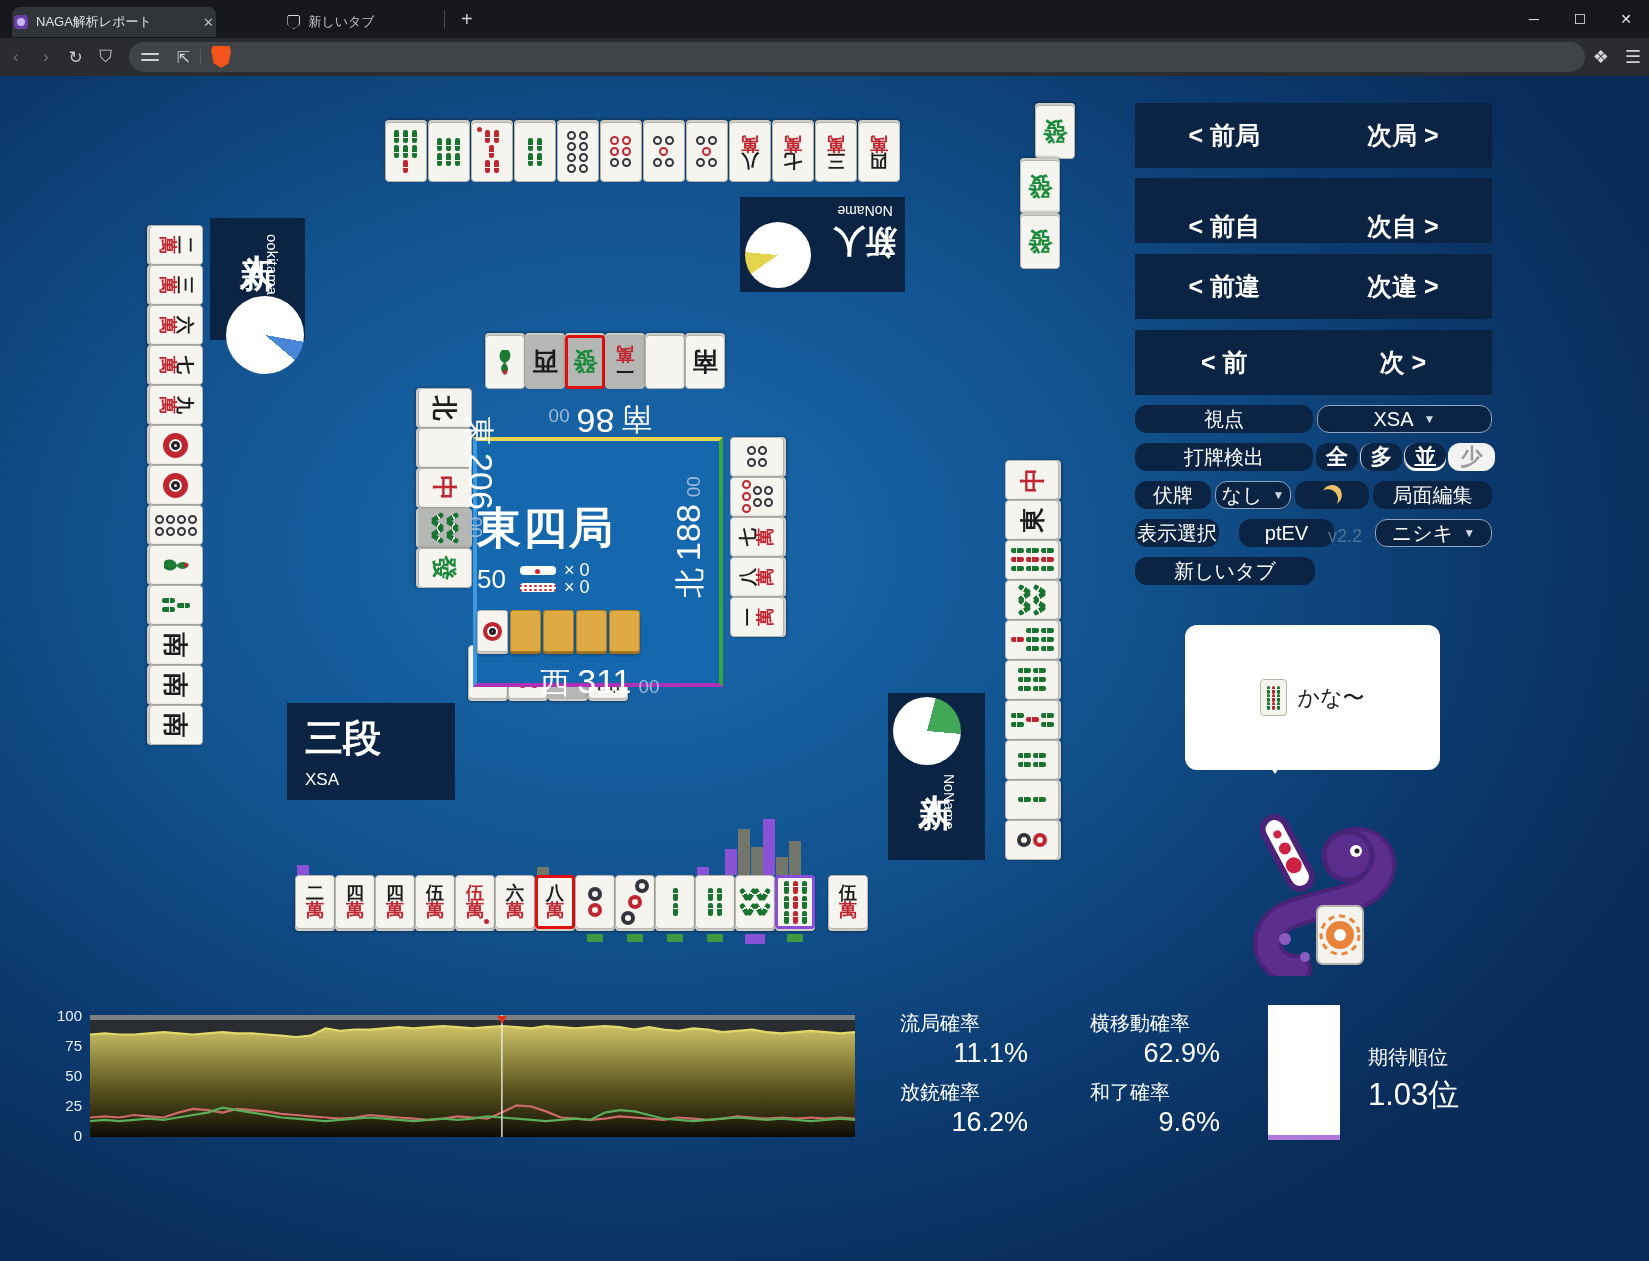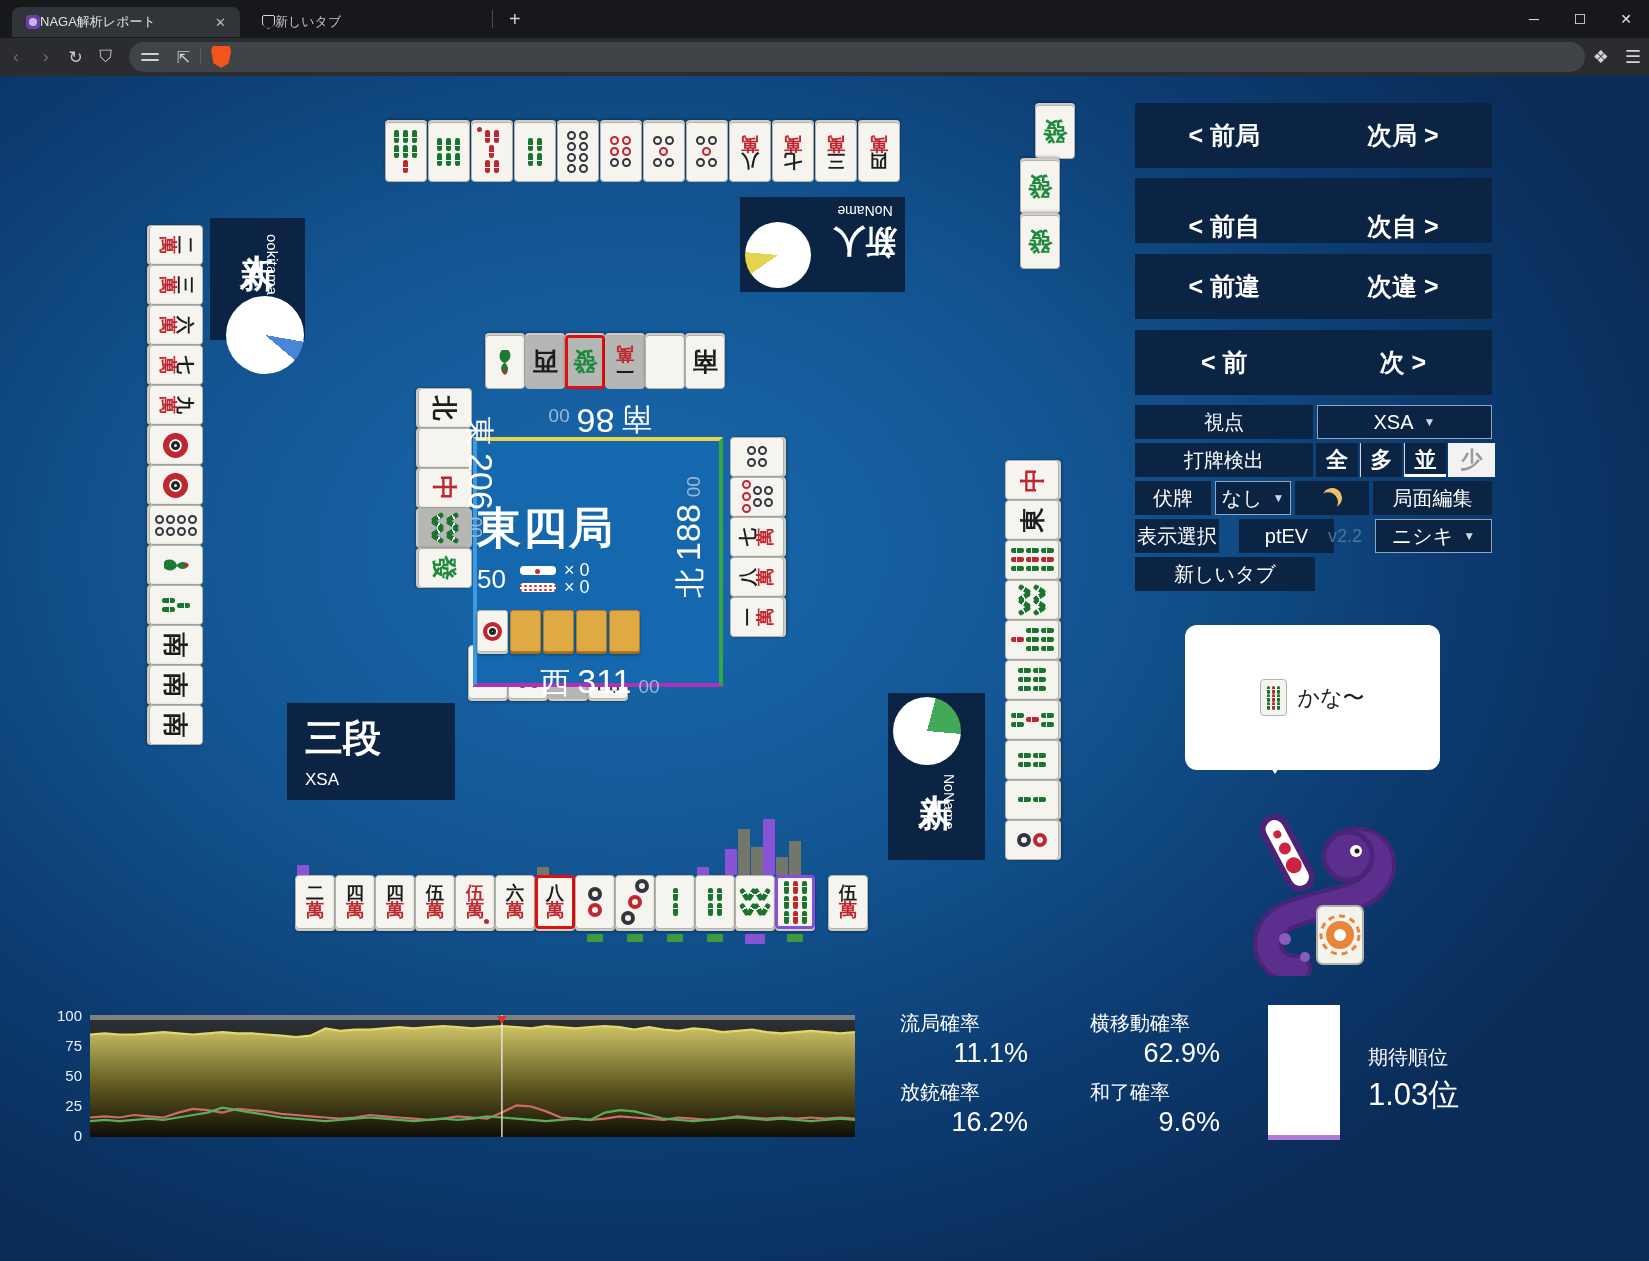--- a/index.html
+++ b/index.html
@@ -1,20 +1,20 @@
 <!DOCTYPE html>
 <html><head>
 <meta charset="utf-8">
 <style>
   html,body{margin:0;padding:0;background:#000;}
   body{width:1649px;height:1261px;position:relative;overflow:hidden;
        font-family:"Liberation Sans","DejaVu Sans",sans-serif;-webkit-font-smoothing:antialiased;}
   
   #tabstrip{position:absolute;left:0;top:0;width:1649px;height:38px;background:#17181b;display:flex;align-items:center;}
-  .tab{height:30px;margin-top:6px;border-radius:8px 8px 0 0;display:flex;align-items:center;padding:0 14px;color:#dfe1e5;font-size:13px;}
+  .tab{height:30px;margin-top:6px;border-radius:8px 8px 0 0;display:flex;align-items:center;padding:0 2px;gap:8px;color:#dfe1e5;font-size:13px;justify-content:center;}
   .tab.active{background:#313438;width:200px;}
   .tab.inactive{width:210px;color:#c6c8cc;}
   .tab .close{margin-left:auto;color:#bbb;font-size:13px;}
   .favicon-naga{width:14px;height:14px;border-radius:4px;background:#6a3fa8;position:relative;flex:none;}
   .favicon-naga:after{content:"";position:absolute;left:3px;top:3px;width:8px;height:8px;border-radius:50%;background:#c9b6e8;}
   .favicon-shield{width:13px;height:14px;flex:none;border:1.5px solid #d8dadc;border-radius:2px 2px 6px 6px;clip-path:polygon(0 0,100% 0,100% 70%,50% 100%,0 70%);box-sizing:border-box;}
   .tab-divider{width:1px;height:18px;background:#4a4c50;margin:0 6px;}
   .newtab-btn{color:#d0d2d5;font-size:20px;padding:0 10px;}
   #win-controls{margin-left:auto;display:flex;height:38px;}
   .winbtn{width:46px;height:38px;display:flex;align-items:center;justify-content:center;color:#e3e5e8;font-size:14px;}
@@ -117,21 +117,21 @@
   #pbox-top .rank{font-size:32px;font-weight:700;} #pbox-top .name{font-size:14px;}
   #pie-top{left:745px;top:146px;width:66px;height:66px;border-radius:50%;}
   #pbox-right{left:888px;top:617px;width:97px;height:167px;}
   #pbox-right .vtext{writing-mode:vertical-rl;position:absolute;left:24px;top:76px;display:flex;gap:5px;}
   #pbox-right .rank{font-size:33px;font-weight:700;} #pbox-right .name{font-size:14px;}
   #pie-right{left:893px;top:621px;width:68px;height:68px;border-radius:50%;}
   #pbox-self{left:287px;top:627px;width:168px;height:97px;padding:10px 0 0 18px;box-sizing:border-box;}
   #pbox-self .rank{font-size:38px;font-weight:700;} #pbox-self .name{font-size:17px;margin-top:6px;}
   
   .navrow{left:1135px;width:357px;height:65px;background:#0c2444;display:flex;align-items:center;justify-content:space-around;color:#fff;font-size:25px;font-weight:700;}
-  .cell{background:#0c2444;color:#fff;display:flex;align-items:center;justify-content:center;font-size:20px;box-sizing:border-box;height:34px;position:absolute;}
+  .cell{background:#0c2444;color:#fff;display:flex;align-items:center;justify-content:center;font-size:20px;box-sizing:border-box;height:28px;position:absolute;border-radius:12px;}
   .cell.bordered{border:1px solid #8fa6bf;}
   .chev{font-size:12px;margin-left:10px;color:#cfd8e2;}
   .dbtn{font-size:22px;font-weight:700;}
   .dbtn.sel{background:#f2f2f2;color:#999;}
   .dbtn.und{box-shadow:inset 0 -3px 0 #fff;}
   .moon{width:20px;height:20px;border-radius:50%;box-shadow:inset -5px 3px 0 0 #eec06a;transform:rotate(-15deg);}
   .version{color:#4f7396;font-size:18px;}
   
   #bubble{left:1185px;top:549px;width:255px;height:145px;background:#fff;border-radius:12px;display:flex;align-items:center;justify-content:center;gap:10px;}
   #bubble:after{content:"";position:absolute;left:78px;bottom:-16px;border:12px solid transparent;border-top:18px solid #fff;}

